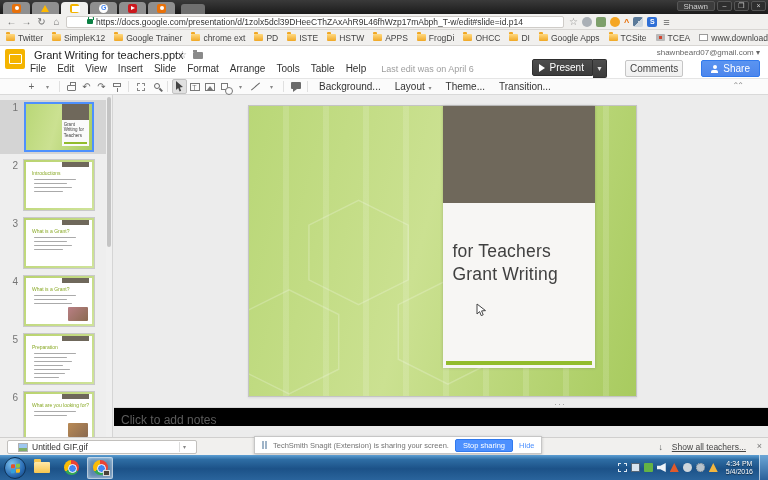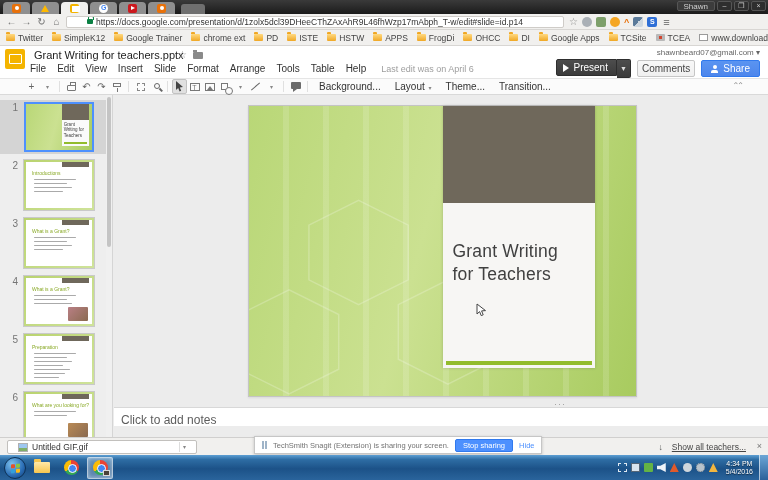--- a/index.html
+++ b/index.html
@@ -55,21 +55,21 @@
   #app-logo { position:absolute; left:5px; top:3px; width:20px; height:20px; background:#f4b400; border-radius:2px; }
   #app-logo::after { content:""; position:absolute; left:4px; top:5px; width:11px; height:8px; border:1.5px solid #fff; border-radius:1px; }
   #doc-title { position:absolute; left:34px; top:3px; font-size:11px; color:#222; }
   #doc-star { position:absolute; left:178px; top:3px; font-size:10px; color:#999; }
   #doc-folder { position:absolute; left:193px; top:6px; width:10px; height:7px; background:#8a8a8a; border-radius:1px; }
   #doc-folder::before { content:""; position:absolute; left:0; top:-2px; width:4px; height:2px; background:#8a8a8a; }
   #menubar { position:absolute; left:30px; top:17px; display:flex; align-items:center; }
   .menu-item { font-size:10px; color:#333; margin-right:11px; }
   #last-edit { font-size:9px; color:#9e9e9e; margin-left:4px; }
   #account { position:absolute; right:8px; top:2px; font-size:8px; color:#666; }
-  #header-actions { position:absolute; right:8px; top:13px; display:flex; align-items:center; gap:6px; }
+  #header-actions { position:absolute; right:8px; top:13px; display:flex; align-items:center; gap:18px; }
   .hbtn { height:17px; display:flex; align-items:center; font-size:10px; border-radius:2px; }
   #present-group { display:flex; }
   #present-btn { background:linear-gradient(#4d4d4d,#3b3b3b); border:1px solid #2e2e2e; color:#fff; padding:0 8px 0 6px; border-radius:2px 0 0 2px; height:17px; display:flex; align-items:center; gap:4px; font-size:10px; }
   .play-ico { width:0; height:0; border-left:6px solid #fff; border-top:4px solid transparent; border-bottom:4px solid transparent; display:inline-block; }
   #present-drop { background:linear-gradient(#4d4d4d,#3b3b3b); border:1px solid #2e2e2e; border-left:none; color:#ddd; width:14px; text-align:center; border-radius:0 2px 2px 0; font-size:7px; line-height:17px; }
   #comments-btn { background:linear-gradient(#f8f8f8,#f0f0f0); border:1px solid #c6c6c6; color:#444; padding:0 4px; }
   #share-btn { background:linear-gradient(#5a94f1,#4d86ec); border:1px solid #3079ed; color:#fff; padding:0 9px; gap:5px; }
   .share-ico { width:7px; height:7px; position:relative; display:inline-block; }
   .share-ico::before { content:""; position:absolute; left:1.5px; top:0; width:4px; height:4px; border-radius:50%; background:#fff; }
   .share-ico::after { content:""; position:absolute; left:0; bottom:-1px; width:7px; height:3px; border-radius:2px 2px 0 0; background:#fff; }
@@ -127,21 +127,21 @@
   #slide { position:absolute; left:134px; top:10px; width:389px; height:292px; background:linear-gradient(105deg,#b9d777 0%,#cbe191 45%,#a8cb5f 100%); border:1px solid #c4c4c4; box-shadow:0 1px 2px rgba(0,0,0,.08); }
   #hexes { position:absolute; inset:0; width:100%; height:100%; }
   #streaks { position:absolute; inset:0; background:repeating-linear-gradient(90deg, rgba(255,255,255,0) 0 34px, rgba(255,255,255,.14) 34px 40px); }
   #slide-panel { position:absolute; left:50%; width:39.5%; top:0; height:90.5%; background:#f7f6f4; box-shadow:0 0 3px rgba(0,0,0,.18); }
   #slide-brown { position:absolute; left:0; right:0; top:0; height:37%; background:#6f685b; }
   #slide-title { position:absolute; left:10px; right:4px; top:51%; font-size:17.5px; line-height:23px; color:#404040; letter-spacing:.2px; }
   #slide-bar { position:absolute; left:3px; right:3px; bottom:3px; height:4px; background:#92bc2c; }
   #cursor { position:absolute; left:362px; top:208px; }
   #notes-divider { position:absolute; left:114px; top:312px; right:0; height:1px; background:#d8d8d8; }
   #notes-handle { position:absolute; left:440px; top:304px; color:#9a9a9a; font-size:9px; letter-spacing:1px; }
-  #notes { position:absolute; left:114px; top:313px; right:0; height:18px; background:#ffffff; }
+  #notes { position:absolute; left:114px; top:313px; right:0; height:18px; background:#000000; }
   #notes-text { position:absolute; left:7px; top:5px; font-size:12px; color:#5d5d5d; }
 
   
   #shelf { position:absolute; left:0; top:437px; width:768px; height:18px; background:#f1f0ee; border-top:1px solid #d0cfce; }
   #dl-item { position:absolute; left:7px; top:2px; width:190px; height:14px; background:#fff; border:1px solid #c2c0bd; border-radius:2px; display:flex; align-items:center; padding:0 10px; }
   .gif-ico { width:10px; height:9px; background:linear-gradient(#9ec7f0 55%, #7fb069 45%); border:1px solid #b0b0b0; margin-right:4px; flex:0 0 auto; }
   #dl-name { font-size:8.5px; color:#333; flex:1; }
   #dl-drop { border-left:1px solid #ddd; color:#888; font-size:6px; padding-left:3px; height:10px; line-height:10px; }
   #show-all { position:absolute; right:22px; top:4px; font-size:8.5px; color:#464646; text-decoration:underline; }
   #dl-arrow { position:absolute; right:105px; top:4px; font-size:9px; color:#555; }
@@ -490,22 +490,22 @@
             <polygon points="60,120 110,95 160,120 160,175 110,200 60,175"></polygon>
             <polygon points="150,200 200,175 250,200 250,255 200,280 150,255"></polygon>
             <polygon points="-10,210 40,185 90,210 90,265 40,290 -10,265"></polygon>
             <polygon points="230,60 280,35 330,60 330,115 280,140 230,115"></polygon>
           </g>
         </svg>
         <div id="streaks"></div>
         <div id="slide-panel">
           <div id="slide-brown"></div>
           <div id="slide-title">
+            <div>for Teachers</div>
             <div>Grant Writing</div>
-            <div>for Teachers</div>
           </div>
           <div id="slide-bar"></div>
         </div>
       </div>
       <svg id="cursor" width="12" height="14" viewBox="0 0 12 14">
         <path d="M1,1 L1,11 L3.6,8.6 L5.2,12.6 L7.2,11.8 L5.6,7.9 L9.5,7.6 Z" fill="#fff" stroke="#444" stroke-width="1"></path>
       </svg>
       <div id="notes-handle">···</div>
     </div>
 

